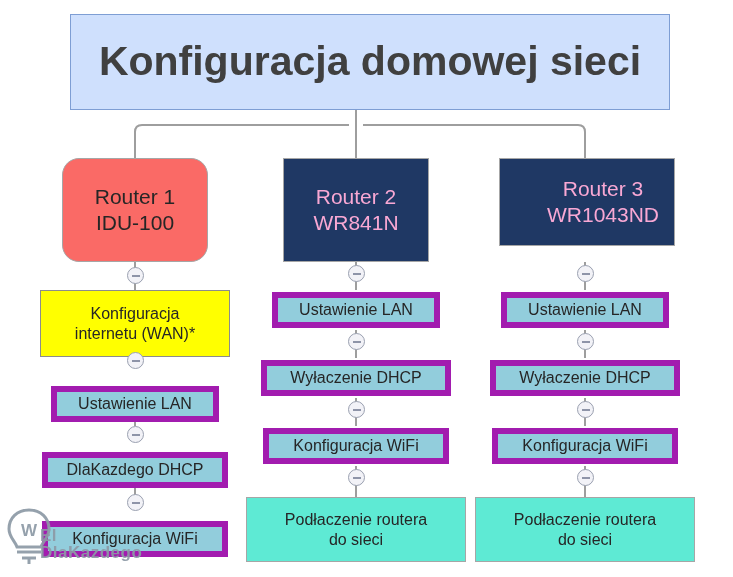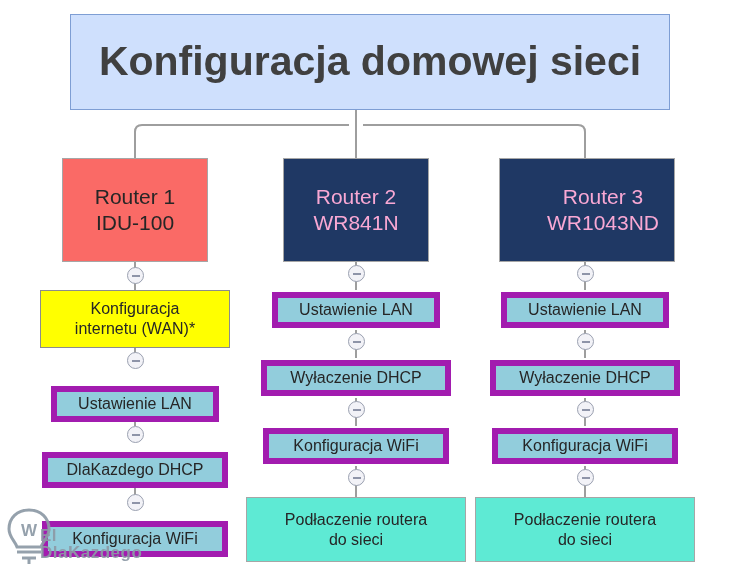--- a/index.html
+++ b/index.html
@@ -161,28 +161,28 @@
 
       <path d="M585,262 L585,290"></path>
       <path d="M585,330 L585,358"></path>
       <path d="M585,398 L585,426"></path>
       <path d="M585,466 L585,497"></path>
     </g>
   </svg>
 
   <div class="node title-node" style="left:70px; top:14px; width:600px; height:96px;">Konfiguracja domowej sieci</div>
 
-  <div class="node router-node router-red" style="left:62px; top:158px; width:146px; height:104px;">
+  <div class="node router-node router-red" style="left:62px; top:158px; width:146px; height:104px;border-radius:17px;">
     <span id="r1label">Router 1
 IDU-100</span>
   </div>
 
   <div class="collapse-dot" style="left:127px; top:267px;"></div>
 
-  <div class="node step-node highlight" style="left:40px; top:290px; width:190px; height:58px;">Konfiguracja
+  <div class="node step-node highlight" style="left:40px; top:290px; width:190px; height:67px;">Konfiguracja
 internetu (WAN)*</div>
 
   <div class="collapse-dot" style="left:127px; top:352px;"></div>
 
   <div class="node step-node" style="left:51px; top:386px; width:168px; height:36px;">Ustawienie LAN</div>
 
   <div class="collapse-dot" style="left:127px; top:426px;"></div>
 
   <div class="node step-node" style="left:42px; top:452px; width:186px; height:36px;">DlaKazdego DHCP</div>
 
@@ -205,21 +205,21 @@
 
   <div class="collapse-dot" style="left:348px; top:401px;"></div>
 
   <div class="node step-node" style="left:263px; top:428px; width:186px; height:36px;">Konfiguracja WiFi</div>
 
   <div class="collapse-dot" style="left:348px; top:469px;"></div>
 
   <div class="node final-node" style="left:246px; top:497px; width:220px; height:65px;">Podłaczenie routera
 do sieci</div>
 
-  <div class="node router-node router-navy" style="left:499px; top:158px; width:176px; height:104px;padding-left:32px;">
+  <div class="node router-node router-navy" style="left:499px; top:158px; width:176px; height:88px;padding-left:32px;">
     <span id="r3label">Router 3
 WR1043ND</span>
   </div>
 
   <div class="collapse-dot" style="left:577px; top:265px;"></div>
 
   <div class="node step-node" style="left:501px; top:292px; width:168px; height:36px;">Ustawienie LAN</div>
 
   <div class="collapse-dot" style="left:577px; top:333px;"></div>
 

